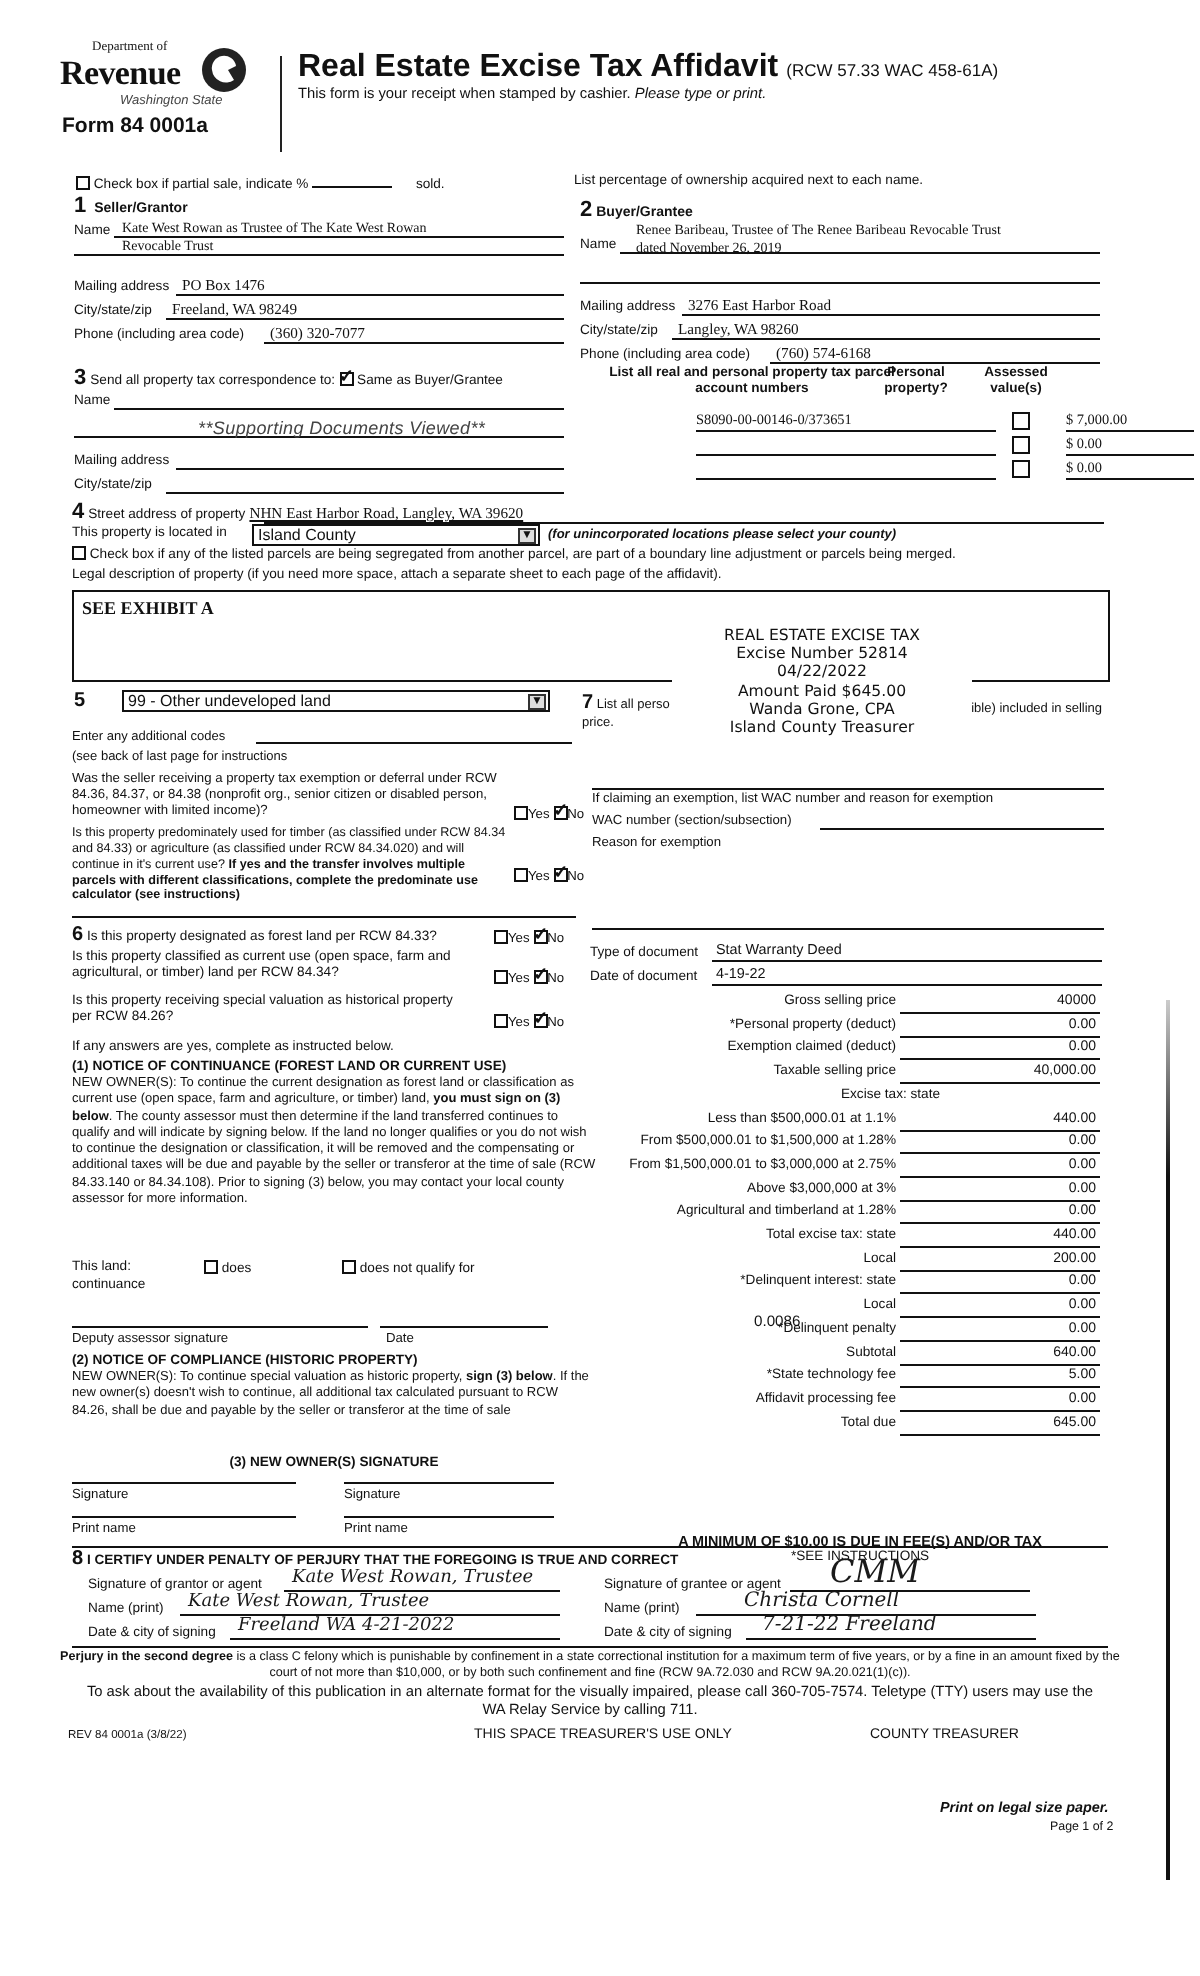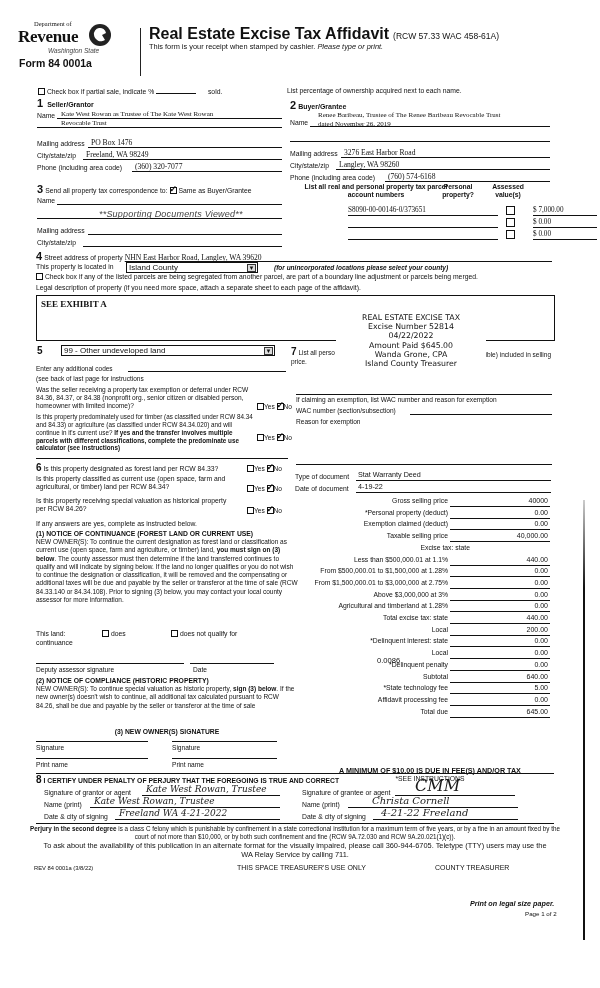--- a/index.html
+++ b/index.html
@@ -19,21 +19,21 @@
   .taxrow { position: absolute; left: 300px; width: 250px; height: 11px; font-size: 6.8px; }
   .taxrow .tl { position: absolute; right: 102px; top: 0; text-align: right; white-space: nowrap; }
   .taxrow .tline { position: absolute; right: 0; width: 100px; bottom: 1px; border-bottom: 1px solid #111; }
   .taxrow .tv { position: absolute; right: 2px; top: 0; text-align: right; font-family: "Liberation Sans", sans-serif; font-size: 7px; }
   .selectbox { position: absolute; border: 1px solid #111; background: #fff; font-size: 8px; padding-left: 2px; }
   .selectbox .arrow { position: absolute; right: 1px; top: 1px; width: 9px; height: 8px; border: 1px solid #333; background: #ddd; font-size: 6px; line-height: 7px; text-align: center; }
 </style>
 </head>
 <body>
 
-<div class="abs" style="left:8px;top:20px;width:110px;height:60px;text-align:center;">
+<div class="abs" style="left:20px;top:20px;width:110px;height:60px;text-align:center;">
   <div class="abs" style="left:26px;top:0;font-size:6.5px;font-family:'Liberation Serif',serif;">Department of</div>
   <div class="abs" style="left:10px;top:7px;font-size:17px;font-weight:bold;font-family:'Liberation Serif',serif;letter-spacing:-0.3px;">Revenue</div>
   <svg class="abs" style="left:80px;top:3px;" width="24" height="24" viewBox="0 0 24 24">
     <circle cx="12" cy="12" r="11" fill="#222"></circle>
     <path d="M6 12 A6 6 0 0 1 18 10 L14 12 L17 17 A7 7 0 0 1 6 12Z" fill="#fff"></path>
   </svg>
   <div class="abs i" style="left:40px;top:27px;font-size:6.5px;color:#444;">Washington State</div>
   <div class="abs b" style="left:11px;top:37px;font-size:10.5px;">Form 84 0001a</div>
 </div>
 <div class="abs" style="left:140px;top:28px;width:1px;height:48px;background:#222;"></div>
@@ -121,21 +121,21 @@
   </div>
 </div>
 
 <div class="abs" style="left:36px;top:250px;width:520px;">
   <span class="secnum">4</span>
   <span style="font-size:6.8px;">Street address of property</span>
   <span class="fill" style="font-size:7.6px;text-decoration:underline;">NHN East Harbor Road, Langley, WA 39620</span>
 </div>
 <div class="abs uline" style="left:132px;top:261px;width:420px;height:1px;"></div>
 <div class="abs" style="left:36px;top:263px;font-size:6.8px;">This property is located in</div>
-<div class="selectbox" style="left:126px;top:262px;width:132px;height:11px;">
+<div class="selectbox" style="left:126px;top:262px;width:144px;height:11px;">
   <span style="font-size:8px;line-height:9px;">Island County</span>
   <span class="arrow">▼</span>
 </div>
 <div class="abs b i" style="left:274px;top:264px;font-size:6.5px;">(for unincorporated locations please select your county)</div>
 <div class="abs" style="left:36px;top:273px;font-size:6.8px;white-space:nowrap;">
   <span class="cb"></span>
   <span>Check box if any of the listed parcels are being segregated from another parcel, are part of a boundary line adjustment or parcels being merged.</span>
 </div>
 <div class="abs" style="left:36px;top:284px;font-size:6.8px;">Legal description of property (if you need more space, attach a separate sheet to each page of the affidavit).</div>
 <div class="abs" style="left:36px;top:295px;width:519px;height:46px;border:1px solid #111;">
@@ -354,26 +354,26 @@
 <div class="abs" style="left:44px;top:801px;font-size:6.8px;">Name (print)</div>
 <div class="abs uline sig" style="left:90px;top:796px;width:190px;height:12px;padding-left:4px;">Kate West Rowan, Trustee</div>
 <div class="abs" style="left:44px;top:813px;font-size:6.8px;">Date &amp; city of signing</div>
 <div class="abs uline sig" style="left:115px;top:808px;width:165px;height:12px;padding-left:4px;">Freeland WA 4-21-2022</div>
 
 <div class="abs" style="left:302px;top:789px;font-size:6.8px;">Signature of grantee or agent</div>
 <div class="abs uline sig" style="left:395px;top:776px;width:120px;height:20px;font-size:16px;padding-left:20px;">CMM</div>
 <div class="abs" style="left:302px;top:801px;font-size:6.8px;">Name (print)</div>
 <div class="abs uline sig" style="left:348px;top:795px;width:170px;height:13px;font-size:10px;padding-left:24px;">Christa Cornell</div>
 <div class="abs" style="left:302px;top:813px;font-size:6.8px;">Date &amp; city of signing</div>
-<div class="abs uline sig" style="left:373px;top:807px;width:145px;height:13px;font-size:10px;padding-left:8px;">4-21-22 Freeland</div>
+<div class="abs uline sig" style="left:373px;top:807px;width:145px;height:13px;font-size:10px;padding-left:8px;">7-21-22 Freeland</div>
 
 <div class="abs uline" style="left:36px;top:823px;width:518px;height:1px;"></div>
 <div class="abs" style="left:30px;top:825px;width:530px;text-align:center;font-size:6.3px;line-height:1.25;">
   <span class="b">Perjury in the second degree</span><span> is a class C felony which is punishable by confinement in a state correctional institution for a maximum term of five years, or by a fine in an amount fixed by the court of not more than $10,000, or by both such confinement and fine (RCW 9A.72.030 and RCW 9A.20.021(1)(c)).</span>
 </div>
-<div class="abs" style="left:40px;top:842px;width:510px;text-align:center;font-size:7.4px;line-height:1.2;">To ask about the availability of this publication in an alternate format for the visually impaired, please call 360-944-6705. Teletype (TTY) users may use the WA Relay Service by calling 711.</div>
+<div class="abs" style="left:40px;top:842px;width:510px;text-align:center;font-size:7.4px;line-height:1.2;">To ask about the availability of this publication in an alternate format for the visually impaired, please call 360-705-7574. Teletype (TTY) users may use the WA Relay Service by calling 711.</div>
 <div class="abs" style="left:34px;top:865px;font-size:5.8px;">REV 84 0001a  (3/8/22)</div>
 <div class="abs" style="left:237px;top:864px;font-size:7px;">THIS SPACE TREASURER'S USE ONLY</div>
 <div class="abs" style="left:435px;top:864px;font-size:7px;">COUNTY TREASURER</div>
 <div class="abs b i" style="left:470px;top:900px;font-size:7.2px;">Print on legal size paper.</div>
 <div class="abs" style="left:525px;top:910px;font-size:6.2px;">Page 1 of 2</div>
 
 <div class="abs" style="left:583px;top:500px;width:2px;height:440px;background:linear-gradient(#ccc,#111 20%,#111);"></div>
 
 </body></html>

